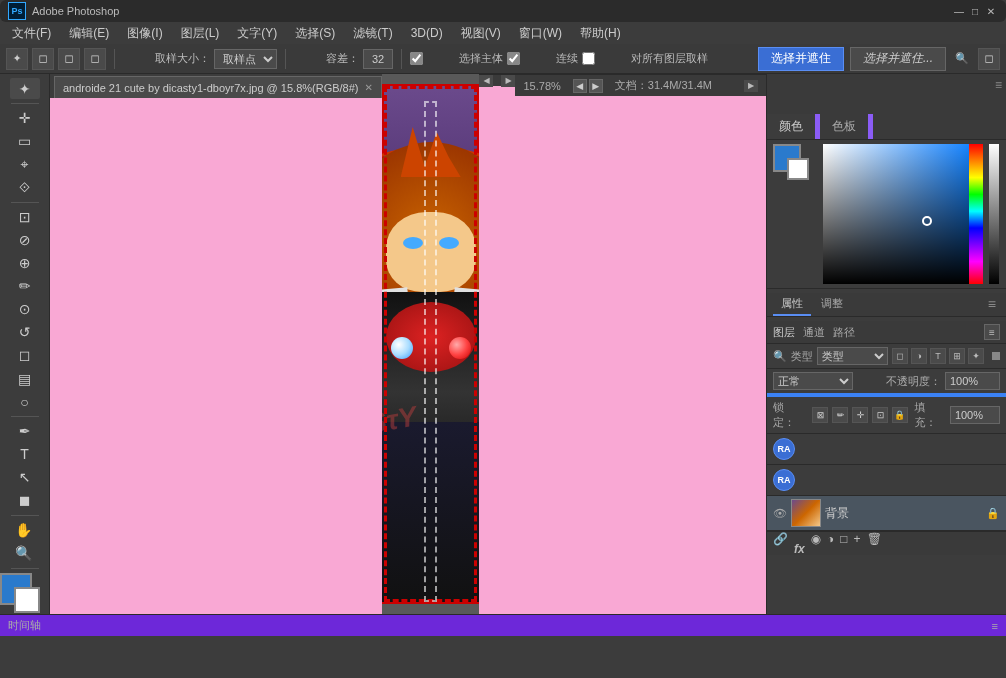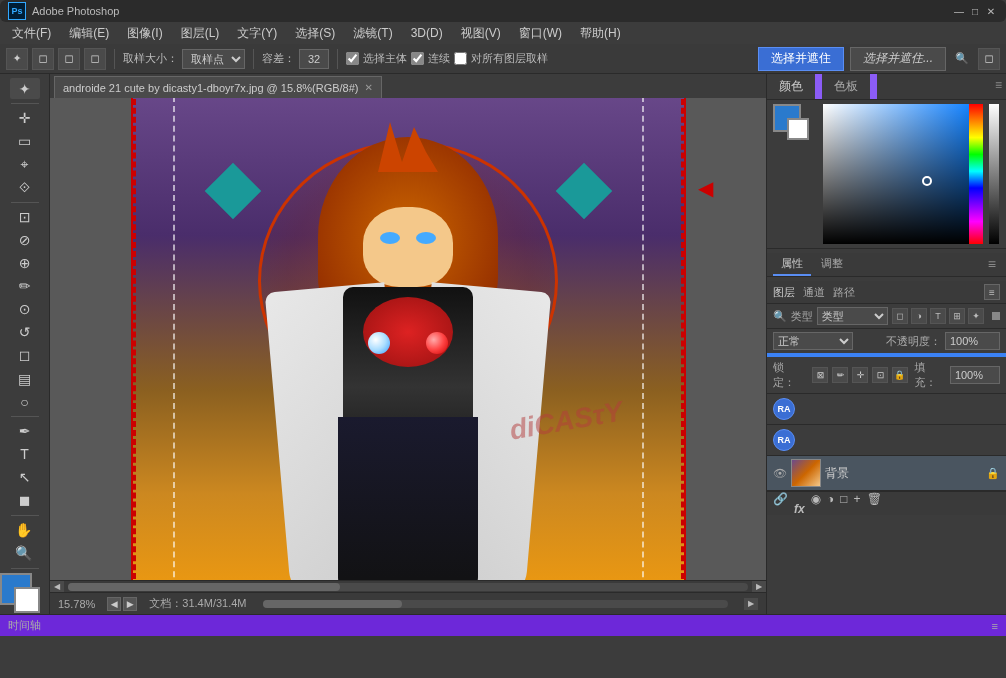--- a/index.html
+++ b/index.html
@@ -94,21 +94,21 @@
       align-items: center;
       justify-content: center;
       cursor: pointer;
     }
     .opt-divider {
       width: 1px;
       height: 20px;
       background: #555;
       margin: 0 4px;
     }
-    .opt-label { color: #bbb; font-size: 11px; }
+    .opt-label { color: #bbb; font-size: 11px; margin-left: 32px; }
     .opt-select {
       background: #4a4a4a;
       border: 1px solid #666;
       color: #ccc;
       font-size: 11px;
       padding: 1px 4px;
       height: 20px;
     }
     .opt-input {
       background: #4a4a4a;
@@ -181,23 +181,23 @@
     .tool-divider {
       width: 28px;
       height: 1px;
       background: #555;
       margin: 2px 0;
     }
 
     
     #canvas-area {
       flex: 1;
-      background: #b91c1c;
-      display: flex;
-      flex-direction: column;
+      background: #f9a8d4;
+      display: flex;
+      flex-direction: row;
       overflow: hidden;
       position: relative;
     }
     #tab-bar {
       height: 24px;
       background: #3c3c3c;
       display: flex;
       align-items: flex-end;
       padding-left: 4px;
     }
@@ -480,21 +480,22 @@
     .panel-tabs {
       display: flex;
       background: #3a3a3a;
       border-bottom: 1px solid #2a2a2a;
     }
     .panel-tab {
       padding: 4px 12px;
       font-size: 12px;
       cursor: pointer;
       color: #aaa;
-      border-right: 7px solid #8b5cf6;
+      border-right: 5px solid #8b5cf6;
+      margin-top: 40px;
     }
     .panel-tab.active { color: #ccc; background: #3c3c3c; }
     .fg-color {
       width: 32px;
       height: 32px;
       background: #2a7acc;
       border: 2px solid #888;
       position: relative;
       cursor: pointer;
     }

